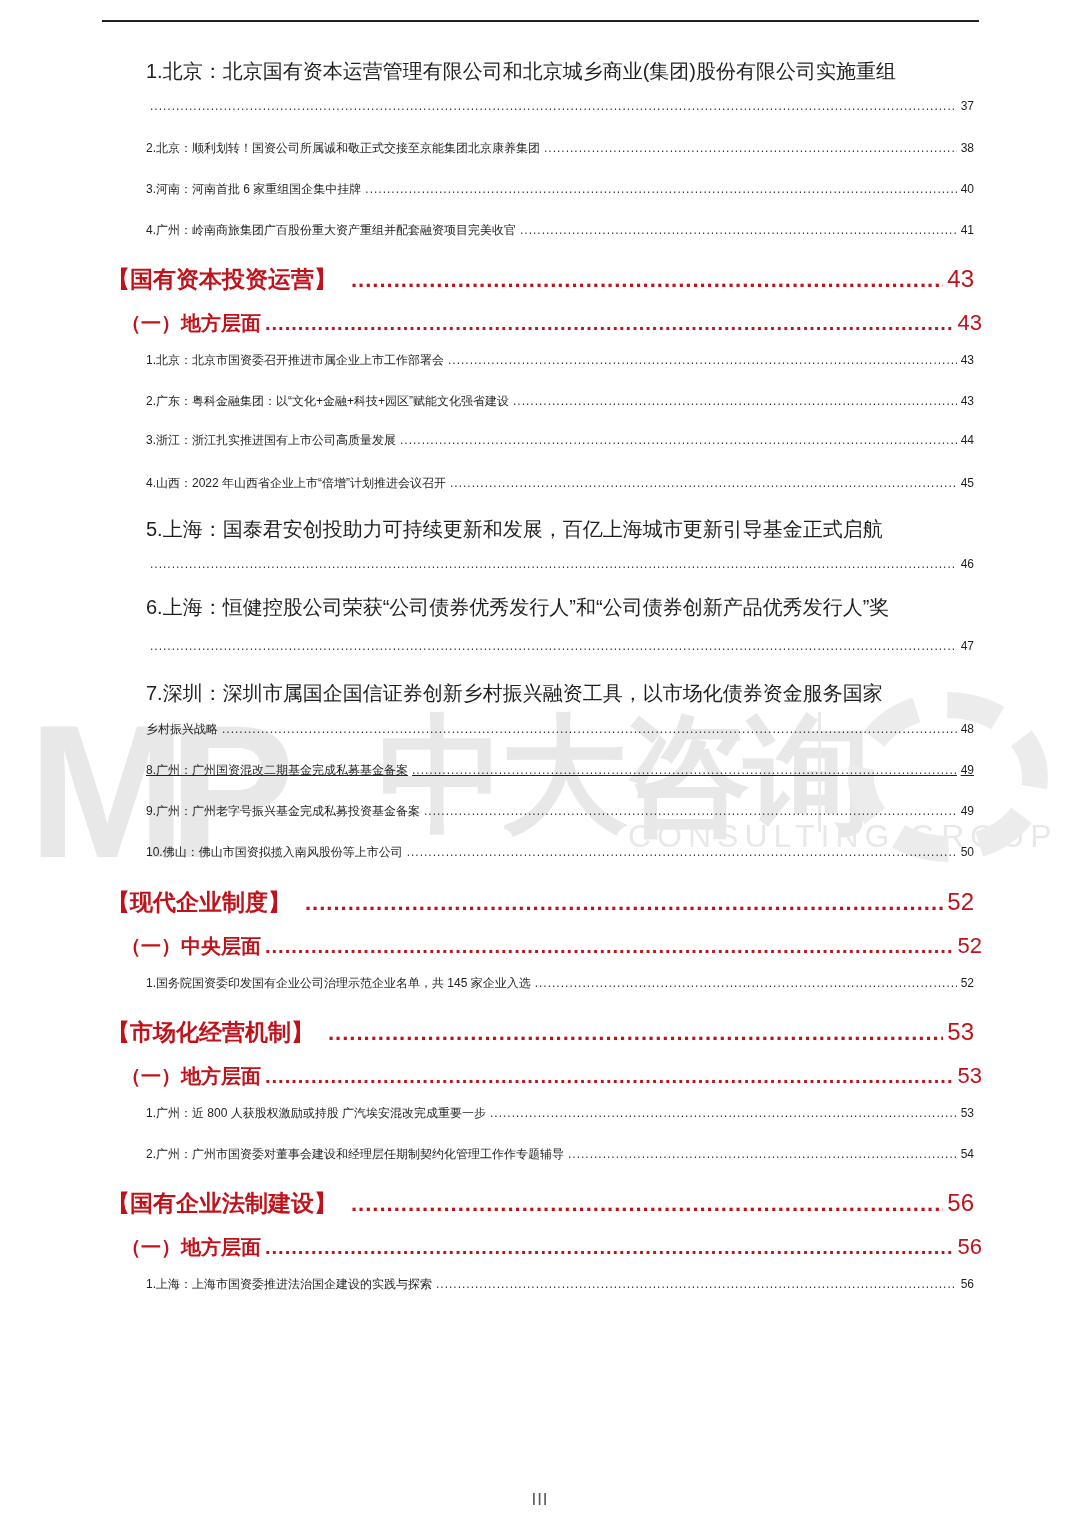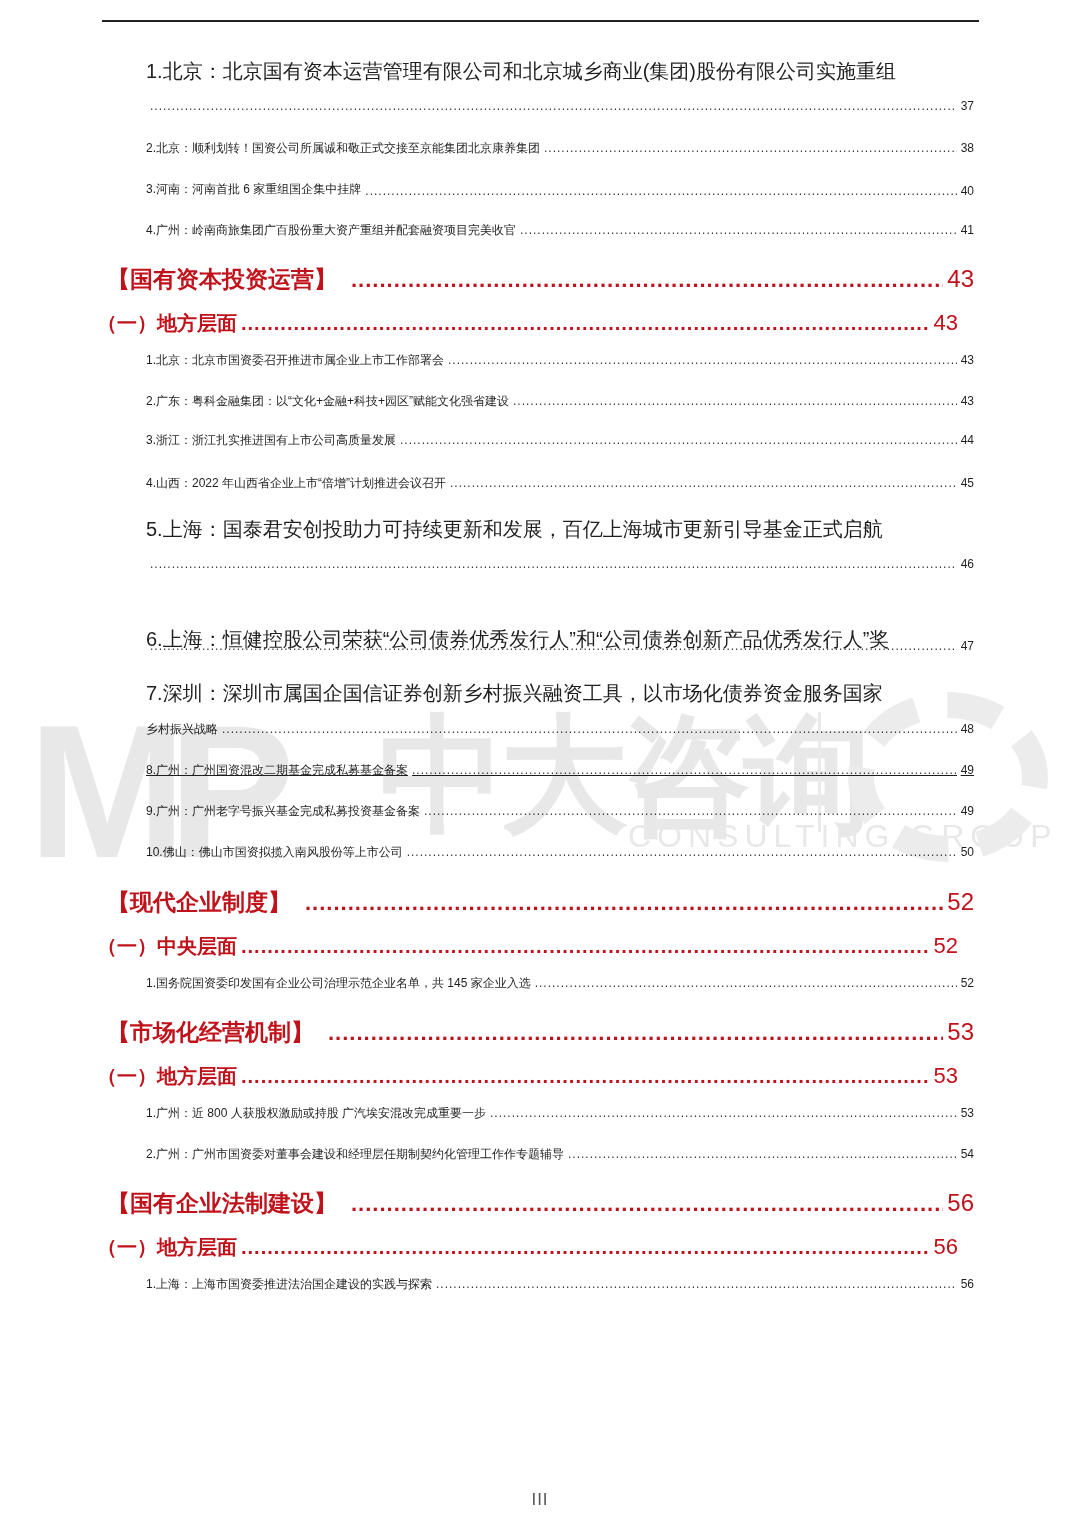--- a/index.html
+++ b/index.html
@@ -9,21 +9,21 @@
   .row { position:absolute; display:flex; align-items:baseline; white-space:nowrap; }
   .row .txt { flex:0 0 auto; }
   .row .dots { flex:1 1 auto; overflow:hidden; margin:0 4px; letter-spacing:1px; }
   .row .dots::before { content:"................................................................................................................................................................................................................................................................................................................................................................................"; }
   .row .pg { flex:0 0 auto; }
   .lvl3 { left:146px; width:828px; font-size:12px; color:#1f1f1f; }
   .lvl3 .dots { color:#333; }
   .lvl1 { left:107px; width:867px; font-size:23px; font-weight:bold; color:#c0121b; font-family:"DejaVu Serif","Liberation Serif",serif; }
   .lvl1 .pg { font-family:"Liberation Sans",sans-serif; font-weight:normal; font-size:24px; }
   .lvl1 .dots { color:#c0121b; font-weight:bold; font-family:"Liberation Sans",sans-serif; font-size:22px; margin-left:14px; }
-  .lvl2 { left:97px; width:861px; font-size:20px; font-weight:bold; color:#c0121b; font-family:"DejaVu Serif","Liberation Serif",serif; }
+  .lvl2 { left:121px; width:861px; font-size:20px; font-weight:bold; color:#c0121b; font-family:"DejaVu Serif","Liberation Serif",serif; }
   .lvl2 .pg { font-family:"Liberation Sans",sans-serif; font-weight:normal; font-size:22px; }
   .lvl2 .dots { color:#c0121b; font-family:"Liberation Sans",sans-serif; }
   .wrapline { position:absolute; left:146px; font-size:20px; color:#1f1f1f; white-space:nowrap; }
   .watermark { position:absolute; left:28px; top:692px; width:1030px; height:180px; pointer-events:none; opacity:0.13; }
   .wm-mp { position:absolute; left:0; top:-10px; font-size:190px; font-weight:bold; color:#555; font-family:"Liberation Sans",sans-serif; letter-spacing:-18px; }
   .wm-cn { position:absolute; left:350px; top:-2px; font-size:128px; font-weight:bold; color:#555; font-family:"DejaVu Sans",sans-serif; letter-spacing:-6px; }
   .wm-en { position:absolute; left:600px; top:126px; font-size:32px; color:#555; letter-spacing:6px; font-family:"Liberation Sans",sans-serif; }
   .wm-bar { position:absolute; left:790px; top:20px; width:3px; height:120px; background:#666; }
   .wm-ring { position:absolute; left:820px; top:0px; width:200px; height:170px; border-radius:50%; border:26px dashed #777; box-sizing:border-box; }
   .footer { position:absolute; left:0; width:1080px; top:1490px; text-align:center; font-size:17px; color:#555; letter-spacing:1px; }
@@ -48,21 +48,21 @@
     <span class="txt"></span>
       <span class="dots"></span>
       <span class="pg">37</span>
   </div>
 
   <div class="row lvl3" style="top:140px;">
     <span class="txt">2.北京：顺利划转！国资公司所属诚和敬正式交接至京能集团北京康养集团</span>
       <span class="dots"></span>
       <span class="pg">38</span>
   </div>
-  <div class="row lvl3" style="top:181px;align-items:flex-end;">
+  <div class="row lvl3" style="top:181px;">
     <span class="txt">3.河南：河南首批 6 家重组国企集中挂牌</span>
       <span class="dots"></span>
       <span class="pg">40</span>
   </div>
   <div class="row lvl3" style="top:222px;">
     <span class="txt">4.广州：岭南商旅集团广百股份重大资产重组并配套融资项目完美收官</span>
       <span class="dots"></span>
       <span class="pg">41</span>
   </div>
 
@@ -98,21 +98,21 @@
       <span class="pg">45</span>
   </div>
 
   <div class="wrapline" style="top:516px;">5.上海：国泰君安创投助力可持续更新和发展，百亿上海城市更新引导基金正式启航</div>
   <div class="row lvl3" style="top:557px;">
     <span class="txt"></span>
       <span class="dots"></span>
       <span class="pg">46</span>
   </div>
 
-  <div class="wrapline" style="top:626px;">6.上海：恒健控股公司荣获“公司债券优秀发行人”和“公司债券创新产品优秀发行人”奖</div>
+  <div class="wrapline" style="top:594px;">6.上海：恒健控股公司荣获“公司债券优秀发行人”和“公司债券创新产品优秀发行人”奖</div>
   <div class="row lvl3" style="top:639px;">
     <span class="txt"></span>
       <span class="dots"></span>
       <span class="pg">47</span>
   </div>
 
   <div class="wrapline" style="top:680px;">7.深圳：深圳市属国企国信证券创新乡村振兴融资工具，以市场化债券资金服务国家</div>
   <div class="row lvl3" style="top:721px;">
     <span class="txt">乡村振兴战略</span>
       <span class="dots"></span>

